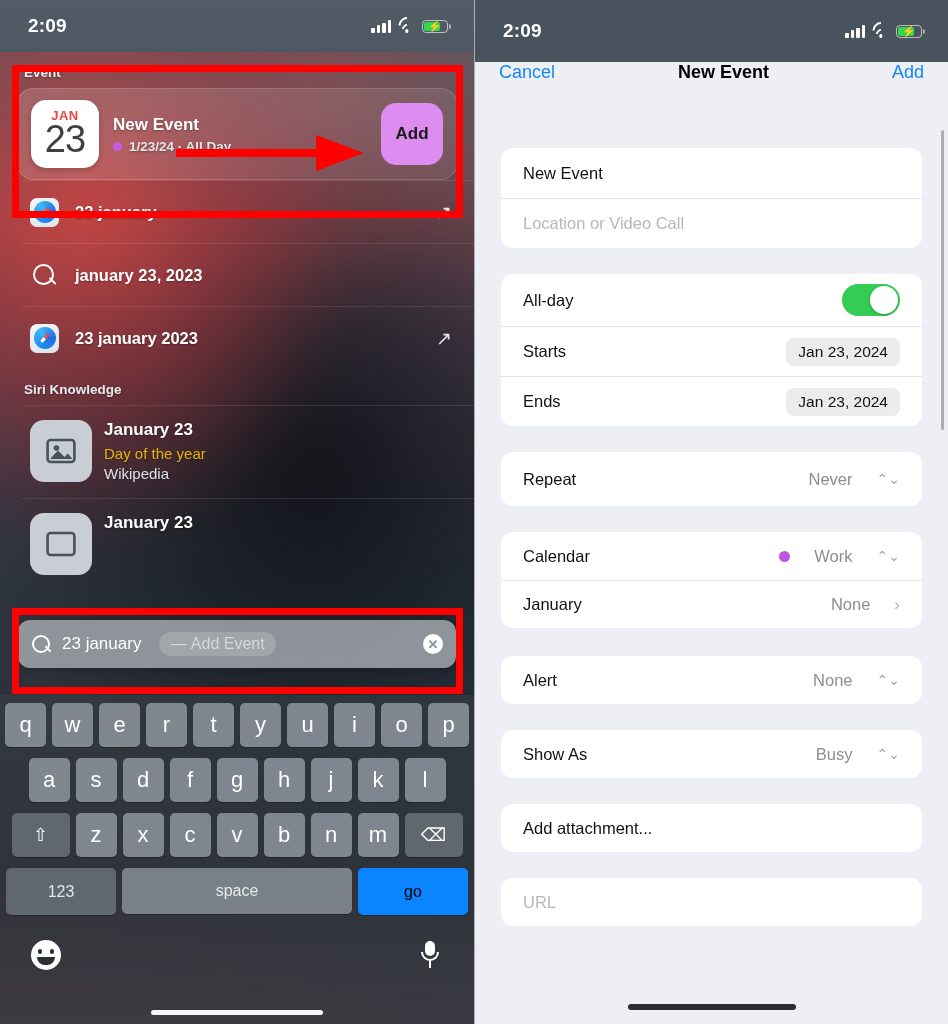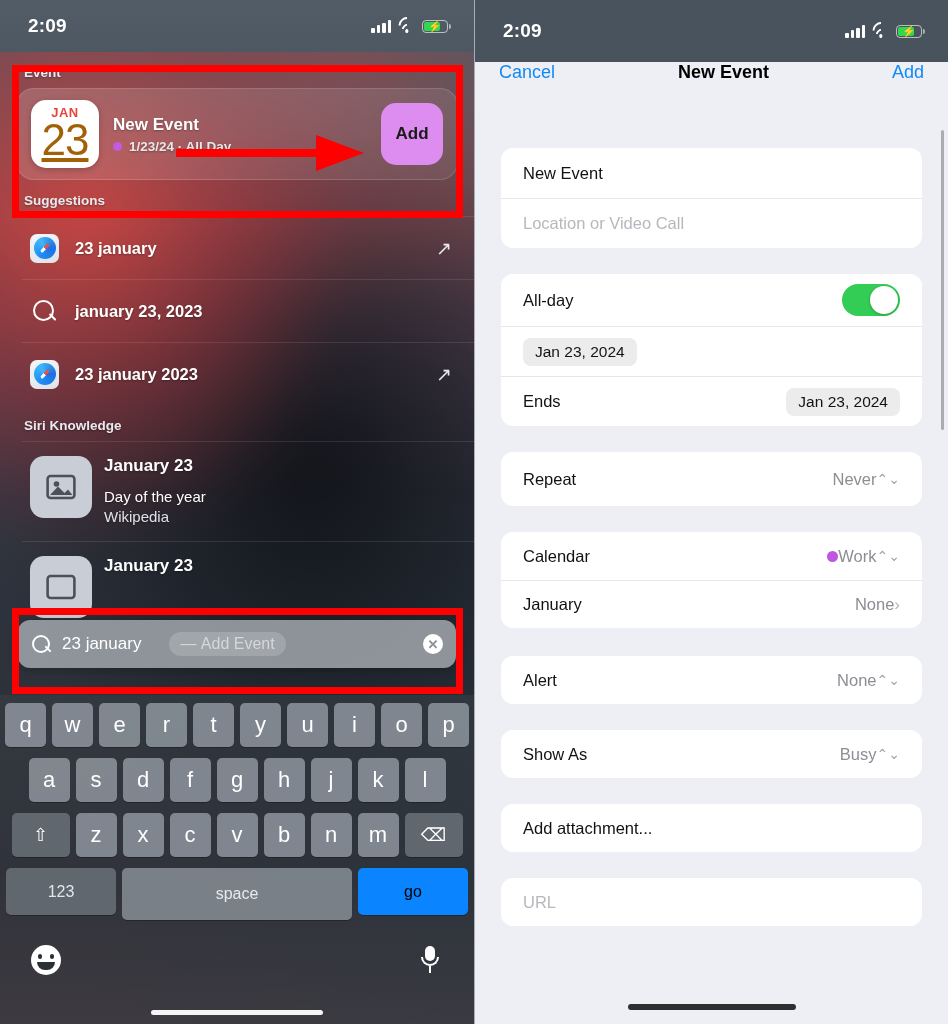--- a/index.html
+++ b/index.html
@@ -65,21 +65,21 @@
     text-shadow:0 1px 2px rgba(0,0,0,.35); }
 
   .event-card { margin:0 16px; height:92px; border-radius:18px;
     background:linear-gradient(135deg, rgba(255,255,255,.16), rgba(255,255,255,.07));
     border:1px solid rgba(255,255,255,.14);
     display:flex; align-items:center; padding:0 14px; gap:14px; }
   .cal-tile { width:68px; height:68px; border-radius:15px; background:#fff;
     display:flex; flex-direction:column; align-items:center; justify-content:center;
     box-shadow:0 2px 6px rgba(0,0,0,.22); }
   .cal-mon { color:#e8433f; font-size:13px; font-weight:700; letter-spacing:.5px; margin-bottom:-3px; }
-  .cal-day { color:#a16207; font-size:44px; font-weight:400; line-height:1.05; letter-spacing:-1px;text-decoration:underline; }
+  .cal-day { color:#404040; font-size:38px; font-weight:400; line-height:1.05; letter-spacing:-1px; }
   .ev-text { flex:1; min-width:0; }
   .ev-title { color:#fff; font-size:17px; font-weight:700; text-shadow:0 1px 2px rgba(0,0,0,.3); }
   .ev-sub { display:flex; align-items:center; gap:7px; margin-top:4px; }
   .ev-dot { width:9px; height:9px; border-radius:50%; background:#c05ce0; }
   .ev-meta { color:#e6e7ea; font-size:13.5px; font-weight:600; text-shadow:0 1px 2px rgba(0,0,0,.3); }
   .ev-add { width:62px; height:62px; border-radius:15px; background:#dd8cf0;
     display:flex; align-items:center; justify-content:center;
     color:#1b1b1b; font-size:17px; font-weight:700; }
 
   .row { position:relative; display:flex; align-items:center; gap:16px;
@@ -102,58 +102,58 @@
   .mag::after { content:""; position:absolute; left:18px; top:19px; width:9px; height:2.3px;
     background:#fff; transform:rotate(45deg); border-radius:2px; }
   .arrow-ne { color:#e7e9ec; font-size:19px; font-weight:400; flex:none; }
 
   .siri-row { display:flex; gap:12px; padding:14px 22px 16px 22px; margin-left:22px;
     border-top:1px solid rgba(255,255,255,.10); align-items:flex-start; }
   .wiki-ic { width:62px; height:62px; border-radius:14px; margin-left:-14px;
     background:#c9ced6; display:flex; align-items:center; justify-content:center; flex:none; }
   .wiki-ic svg { width:30px; height:26px; }
   .siri-t { color:#fff; font-size:17px; font-weight:700; text-shadow:0 1px 2px rgba(0,0,0,.3); }
-  .siri-s { color:#ffffff; font-size:15px; margin-top:12px; text-shadow:0 1px 2px rgba(0,0,0,.3);text-align:center; }
+  .siri-s { color:#eab308; font-size:15px; margin-top:5px; text-shadow:0 1px 2px rgba(0,0,0,.3);text-align:center; }
   .siri-s2 { color:#dfe2e6; font-size:15px; margin-top:3px; text-shadow:0 1px 2px rgba(0,0,0,.3); }
 
   .siri-row.partial { padding-bottom:0; }
 
   
   .searchwrap { position:absolute; left:0; right:0; top:620px; z-index:8; padding:0 18px; }
   .searchbar { height:48px; border-radius:12px; background:rgba(152,157,163,.92);
     display:flex; align-items:center; padding:0 13px; gap:10px;
     box-shadow:0 2px 10px rgba(0,0,0,.25); }
   .sb-mag { width:21px; height:21px; position:relative; flex:none; }
   .sb-mag::before { content:""; position:absolute; left:1px; top:1px; width:14px; height:14px;
     border:2.1px solid #fff; border-radius:50%; }
   .sb-mag::after { content:""; position:absolute; left:13px; top:14px; width:8px; height:2.1px;
     background:#fff; transform:rotate(45deg); border-radius:2px; }
   .sb-query { color:#fff; font-size:17px; }
   .token { background:rgba(255,255,255,.17); color:#d4d7db; font-size:16px;
-    padding:3px 11px; border-radius:12px; margin-left:18px; }
+    padding:3px 11px; border-radius:12px; margin-left:8px; }
   .sb-clear { margin-left:auto; width:20px; height:20px; border-radius:50%; background:#fff;
     display:flex; align-items:center; justify-content:center; color:#8b9096;
     font-size:13px; font-weight:700; line-height:1; }
 
   
   .kb { position:absolute; left:0; right:0; bottom:0; height:329px; z-index:7;
     background:linear-gradient(180deg, rgba(58,64,70,.55) 0%, rgba(44,50,57,.58) 55%, rgba(62,58,64,.55) 100%);
     padding:8px 3px 0 3px; }
   .kb-row { display:flex; justify-content:center; gap:6px; margin-bottom:11px; }
   .key { height:44px; border-radius:5px; background:rgba(150,158,166,.78);
     color:#fff; font-size:22px; display:flex; align-items:center; justify-content:center;
     box-shadow:0 1px 0 rgba(0,0,0,.28); }
   .kb-row1 .key { width:41px; }
   .kb-row2 { padding:0 21px; }
   .kb-row2 .key { width:41px; }
   .kb-row3 .key { width:41px; }
   .key.wide { width:58px; background:rgba(110,118,126,.78); font-size:18px; }
   .kb-row4 { gap:6px; padding:0 3px; margin-top:2px; }
   .key.num { width:110px; height:47px; background:rgba(110,118,126,.78); font-size:16px; color:#dfe6ea;}
-  .key.space { flex:1; height:52px; font-size:16px; color:#e6eaed; background:rgba(150,158,166,.72); }
+  .key.space { flex:1; height:46px; font-size:16px; color:#e6eaed; background:rgba(150,158,166,.72); }
   .key.go { width:110px; height:47px; background:#0a84ff; font-size:16px; color:#000000; }
   .kb-bottom { display:flex; align-items:center; justify-content:space-between;
     padding:14px 28px 0 28px; }
   .emoji-ic { width:30px; height:30px; border-radius:50%; background:#fff; position:relative; }
   .emoji-ic::before { content:""; position:absolute; left:7px; top:9px; width:4px; height:5px;
     background:#2b3036; border-radius:2px; box-shadow:12px 0 0 #2b3036; }
   .emoji-ic::after { content:""; position:absolute; left:6px; top:17px; width:18px; height:8px;
     background:#2b3036; border-radius:0 0 10px 10px; }
   .mic-ic { width:26px; height:30px; position:relative; }
   .mic-ic b { position:absolute; left:8px; top:1px; width:10px; height:15px;
@@ -181,21 +181,21 @@
   .nav-title { color:#000; font-size:18px; font-weight:700; }
 
   .card { background:#fff; border-radius:12px; margin:0 26px; }
   .card + .gap { height:24px; }
   .cell { display:flex; align-items:center; height:47px; padding:0 22px;
     border-top:1px solid #e6e6ea; }
   .cell:first-child { border-top:none; }
   .cell.tall { height:50px; }
   .cell .k { color:#121212; font-size:16.5px; flex:1; }
   .cell .k.ph { color:#b6b8bd; }
-  .cell .v { color:#8c8e94; font-size:16.5px; display:flex; align-items:center; gap:0; }
+  .cell .v { color:#8c8e94; font-size:16.5px; display:flex; align-items:center; gap:24px; }
   .chev-ud { font-size:14px; color:#a3a5ab; }
   .chev-r { font-size:17px; color:#b3b5bb; }
   .pill { background:#ececed; border-radius:8px; padding:5px 12px; color:#131313;
     font-size:15.5px; }
   .toggle { width:58px; height:32px; border-radius:16px; background:#33cc55; position:relative; }
   .toggle i { position:absolute; right:2px; top:2px; width:28px; height:28px; border-radius:50%;
     background:#fff; box-shadow:0 1px 3px rgba(0,0,0,.25); }
   .cal-dot { width:11px; height:11px; border-radius:50%; background:#bf55e0; }
   .scrollbar { position:absolute; right:4px; top:130px; width:3px; height:300px;
     border-radius:2px; background:rgba(0,0,0,.28); }
@@ -244,21 +244,20 @@
         <div class="ev-text">
           <div class="ev-title">New Event</div>
           <div class="ev-sub">
             <span class="ev-dot"></span>
             <span class="ev-meta">1/23/24 · All Day</span>
           </div>
         </div>
         <div class="ev-add">Add</div>
       </div>
 
-      <div class="sect-hdr">Suggestions</div>
 
       <div class="row">
         <span class="safari-ic">
             <em></em>
           </span>
         <span class="lbl">23 january</span>
         <span class="arrow-ne">↗</span>
       </div>
       <div class="row">
         <span class="mag"></span>
@@ -412,20 +411,21 @@
       <div class="gap" style="height:26px"></div>
 
       <div class="card">
         <div class="cell" style="height:52px">
           <span class="k">All-day</span>
           <span class="toggle">
               <i></i>
             </span>
         </div>
         <div class="cell" style="height:50px">
+          <span class="k">Starts</span>
           <span class="pill">Jan 23, 2024</span>
         </div>
         <div class="cell" style="height:50px">
           <span class="k">Ends</span>
           <span class="pill">Jan 23, 2024</span>
         </div>
       </div>
 
       <div class="gap" style="height:26px"></div>
 

